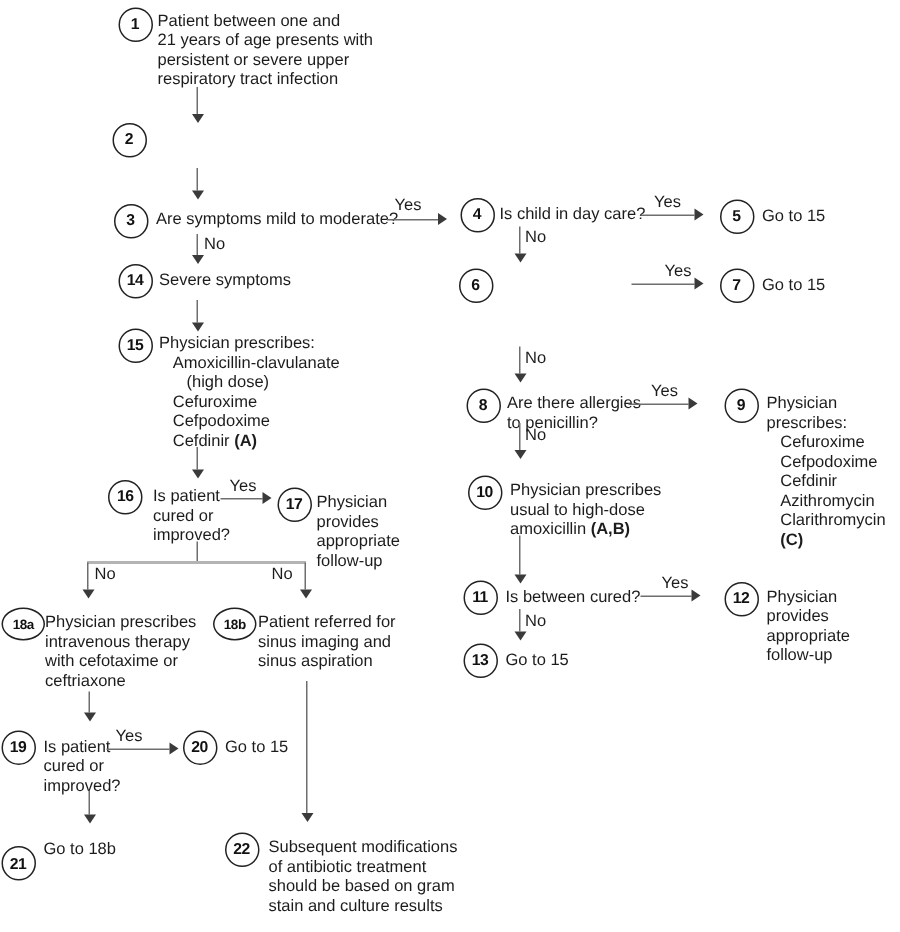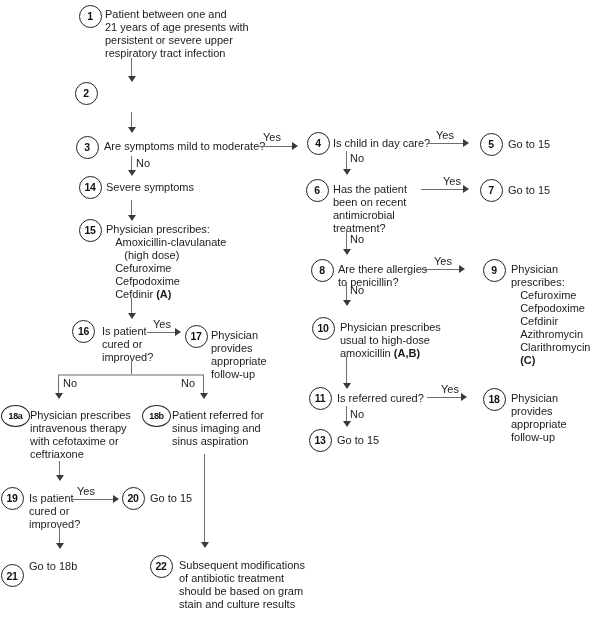--- a/index.html
+++ b/index.html
@@ -133,24 +133,20 @@
   <div class="hl" style="left:427px;top:143px;width:36px"></div>
   <div class="ah-r" style="left:463px;top:139px"></div>
   <span class="lbl" style="left:350px;top:152px">No</span>
   <div class="vl" style="left:346px;top:151px;height:18px"></div>
   <div class="ah-d" style="left:343px;top:169px"></div>
 
   <span class="circle" style="left:479.5px;top:132.5px">5</span>
   <div class="txt" style="left:508px;top:138px">Go to 15</div>
 
   <span class="circle" style="left:305.5px;top:178.5px">6</span>
-  <div class="txt" style="left:333px;top:183px">Has the patient
-been on recent
-antimicrobial
-treatment?</div>
   <span class="lbl" style="left:443px;top:175px">Yes</span>
   <div class="hl" style="left:421px;top:189px;width:42px"></div>
   <div class="ah-r" style="left:463px;top:185px"></div>
   <span class="lbl" style="left:350px;top:233px">No</span>
   <div class="vl" style="left:346px;top:231px;height:18px"></div>
   <div class="ah-d" style="left:343px;top:249px"></div>
 
   <span class="circle" style="left:479.5px;top:178.5px">7</span>
   <div class="txt" style="left:508px;top:184px">Go to 15</div>
 
@@ -174,29 +170,29 @@
    </span><b>(C)</b></div>
 
   <span class="circle" style="left:311.5px;top:316.5px">10</span>
   <div class="txt" style="left:340px;top:321px"><span>Physician prescribes
 usual to high-dose
 amoxicillin </span><b>(A,B)</b></div>
   <div class="vl" style="left:346px;top:357px;height:26px"></div>
   <div class="ah-d" style="left:343px;top:383px"></div>
 
   <span class="circle" style="left:308.5px;top:386.5px">11</span>
-  <div class="txt" style="left:337px;top:392px">Is referred cured?</div>
+  <div class="txt" style="left:337px;top:392px">Is between cured?</div>
   <span class="lbl" style="left:441px;top:383px">Yes</span>
   <div class="hl" style="left:427px;top:397px;width:34px"></div>
   <div class="ah-r" style="left:461px;top:393px"></div>
   <span class="lbl" style="left:350px;top:408px">No</span>
   <div class="vl" style="left:346px;top:406px;height:15px"></div>
   <div class="ah-d" style="left:343px;top:421px"></div>
 
-  <span class="circle" style="left:482.5px;top:387.5px">18</span>
+  <span class="circle" style="left:482.5px;top:387.5px">12</span>
   <div class="txt" style="left:511px;top:392px">Physician
 provides
 appropriate
 follow-up</div>
 
   <span class="circle" style="left:308.5px;top:428.5px">13</span>
   <div class="txt" style="left:337px;top:434px">Go to 15</div>
 
 </div>
 

